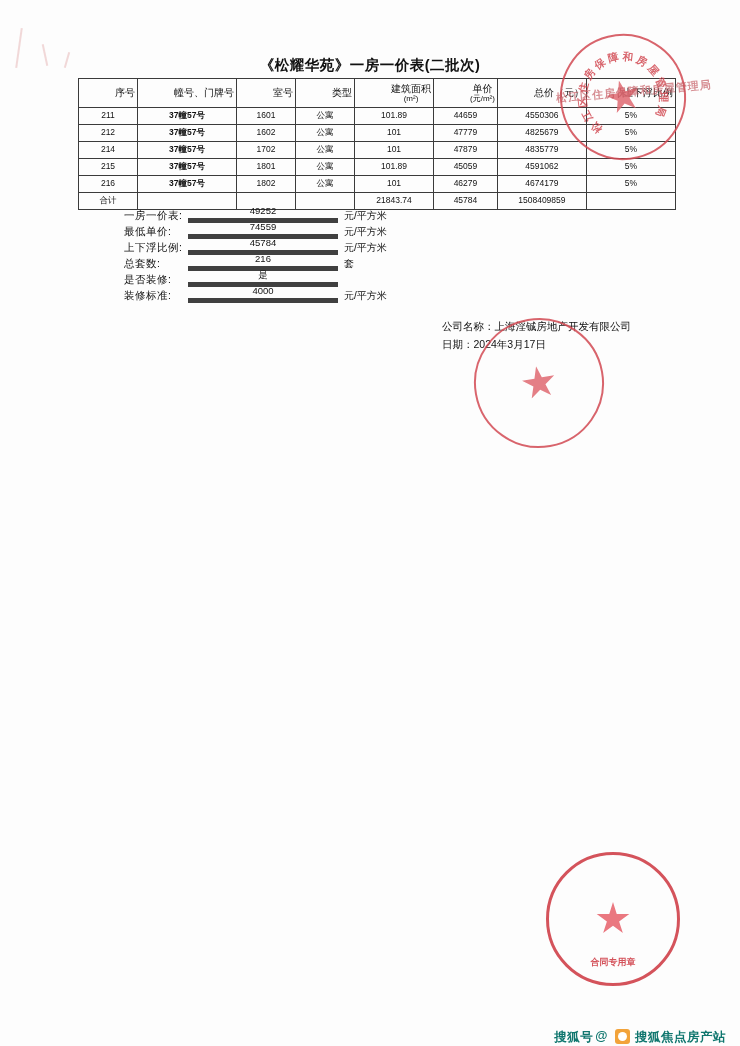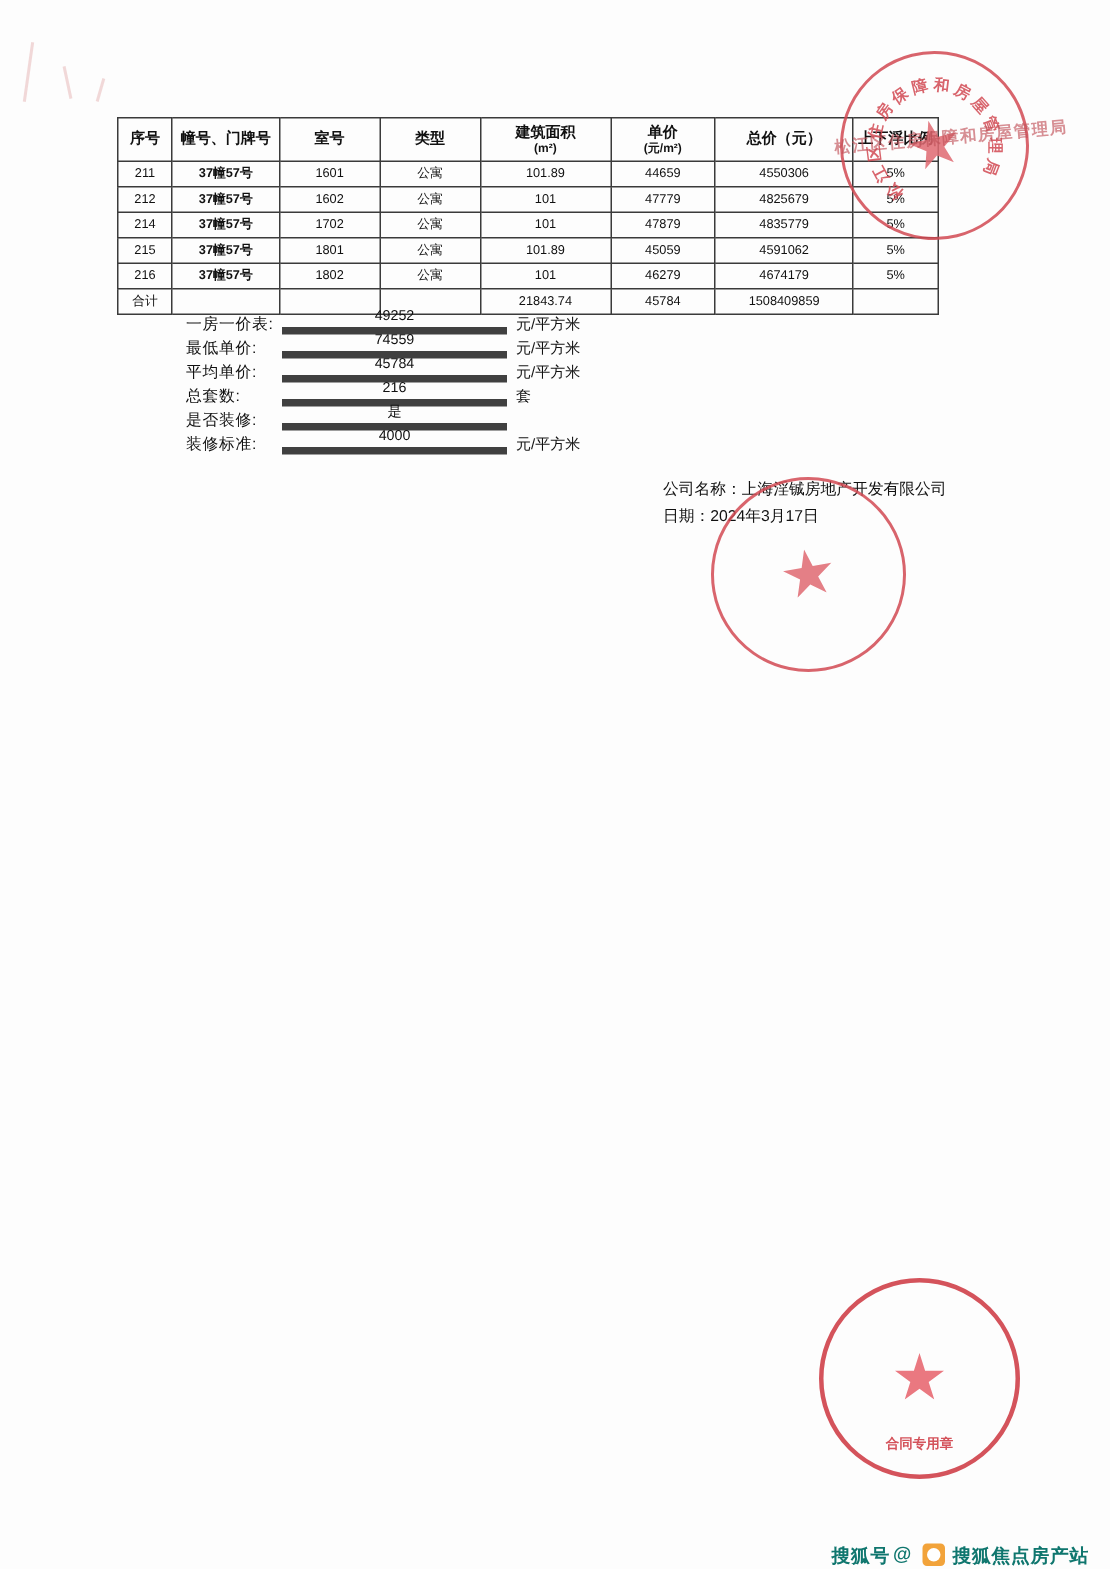--- a/index.html
+++ b/index.html
@@ -57,23 +57,24 @@
   table.price-table th,
   table.price-table td {
     border: 1px solid #3b3b3b;
     text-align: center;
     vertical-align: middle;
     padding: 1px 2px;
     line-height: 1.15;
     white-space: nowrap;
   }
   table.price-table thead th {
-    font-weight: bold;
+    font-weight: normal;
     font-size: 10px;
     height: 26px;
+    padding-left: 36px;
   }
   table.price-table thead th .sub {
     display: block;
     font-size: 8px;
   }
   table.price-table tbody td {
     height: 14px;
     font-size: 8.5px;
   }
   .col-idx { width: 34px; }
@@ -247,20 +248,21 @@
 </style>
 </head>
 <body>
 
 <div class="page">
 
   <div class="edge-mark em1"></div>
   <div class="edge-mark em2"></div>
   <div class="edge-mark em3"></div>
 
+  <div class="doc-title">《松耀华苑》一房一价表(二批次)</div>
 
   <table class="price-table">
     <thead>
       <tr>
         <th class="col-idx">
           <span>序号</span>
         </th>
         <th class="col-bld">
           <span>幢号、门牌号</span>
         </th>
@@ -355,21 +357,21 @@
       <div class="label">一房一价表:</div>
       <div class="value">49252</div>
       <div class="unit">元/平方米</div>
     </div>
     <div class="row">
       <div class="label">最低单价:</div>
       <div class="value">74559</div>
       <div class="unit">元/平方米</div>
     </div>
     <div class="row">
-      <div class="label">平均单价:</div>
+      <div class="label">上下浮比例:</div>
       <div class="value">45784</div>
       <div class="unit">元/平方米</div>
     </div>
     <div class="row">
       <div class="label">总套数:</div>
       <div class="value">216</div>
       <div class="unit">套</div>
     </div>
     <div class="row">
       <div class="label">是否装修:</div>

